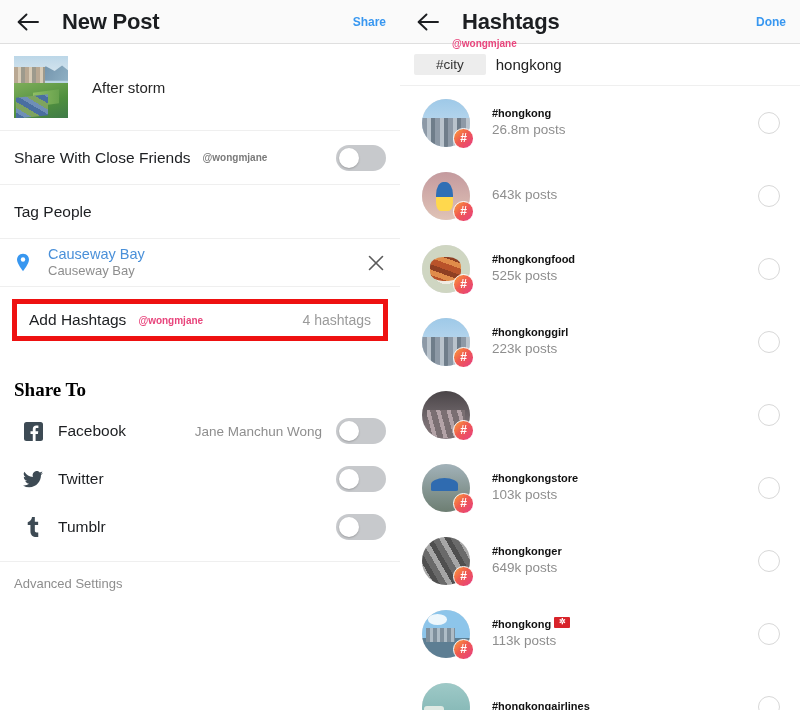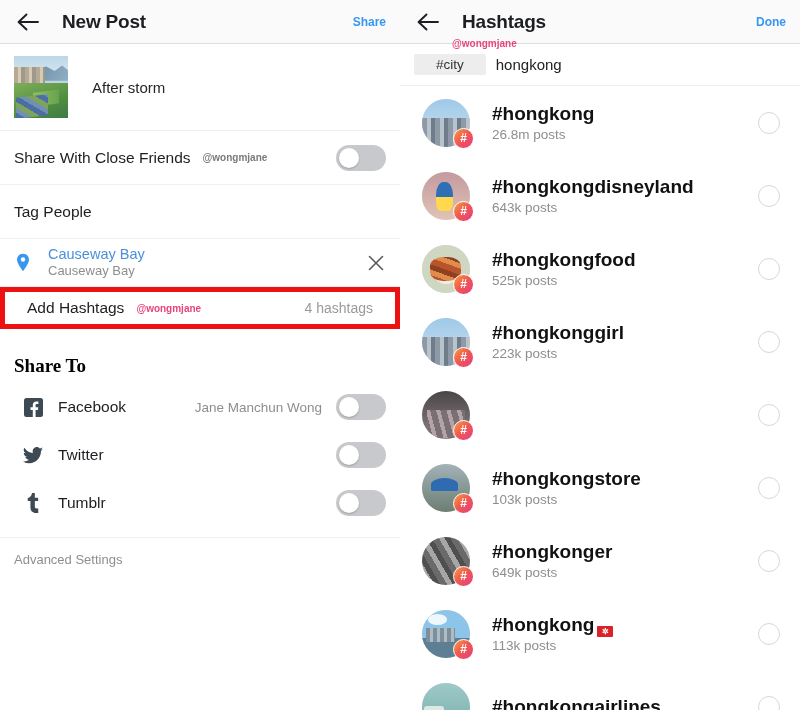--- a/index.html
+++ b/index.html
@@ -35,21 +35,21 @@
     position: relative;
     padding: 0 14px;
   }
   .back-arrow {
     width: 28px; height: 28px;
     display: flex; align-items: center; justify-content: center;
     flex: 0 0 auto;
     cursor: pointer;
   }
   .nav-title {
-    font-size: 19px;
+    font-size: 22px;
     font-weight: bold;
     color: #1c1e21;
     margin-left: 20px;
     letter-spacing: -0.2px;
   }
   .nav-action {
     margin-left: auto;
     font-size: 12px;
     font-weight: bold;
     color: #3897f0;
@@ -154,26 +154,26 @@
   }
   .pin { width: 18px; flex: 0 0 auto; display:flex; align-items:center; justify-content:center; }
   .loc-texts { margin-left: 16px; line-height: 1.25; }
   .loc-title { font-size: 14.5px; color: #4a90d9; }
   .loc-sub { font-size: 13px; color: #8e8e8e; }
   .close-x { margin-left: auto; cursor: pointer; width:20px; height:20px; display:flex; align-items:center; justify-content:center;}
 
   
   .hl-wrap {
     position: relative;
-    margin: 0;
+    margin: 12px;
     border: 5px solid #ee1111;
     height: 42px;
     display: flex;
     align-items: center;
-    padding: 0 22px;
+    padding: 0 12px;
     background: #fff;
   }
   .hl-label { font-size: 15.5px; color: #1c1e21; }
   .hl-count { margin-left: auto; font-size: 14px; color: #9a9a9a; }
 
   
   .section-gap { height: 14px; background:#fff; }
   .section-title {
     font-size: 19px;
     font-weight: bold;
@@ -279,24 +279,24 @@
     background: linear-gradient(135deg,#f9a03a 0%,#f05a4f 45%,#e63d85 100%);
     color: #fff;
     font-size: 12px;
     font-weight: bold;
     display: flex; align-items: center; justify-content: center;
     border: 1.5px solid #fff;
     line-height: 1;
   }
   .tag-texts { margin-left: 22px; line-height: 1.35; }
   .tag-name {
-    font-size: 19px;
+    font-size: 11px;
     font-weight: bold;
     color: #111;
-    display: flex; align-items: flex-end; gap: 3px;
+    display: flex; align-items: flex-start; gap: 3px;
   }
   .tag-count { font-size: 13.5px; color: #8e8e8e; }
   .radio {
     margin-left: auto;
     width: 22px; height: 22px;
     border-radius: 50%;
     border: 1.5px solid #d8d8d8;
     flex: 0 0 auto;
     cursor: pointer;
   }
@@ -500,23 +500,20 @@
 
       <div class="tag-item">
         <div class="avatar-wrap">
           <div class="avatar">
               <div class="av-dis"></div>
               <div class="av-dis2"></div>
             </div>
           <div class="badge">#</div>
         </div>
         <div class="tag-texts">
-          <div class="tag-name">
-              <span>#hongkongdisneyland</span>
-            </div>
           <div class="tag-count">643k posts</div>
         </div>
         <div class="radio"></div>
       </div>
 
       <div class="tag-item">
         <div class="avatar-wrap">
           <div class="avatar">
               <div class="av-food"></div>
               <div class="av-food2"></div>

